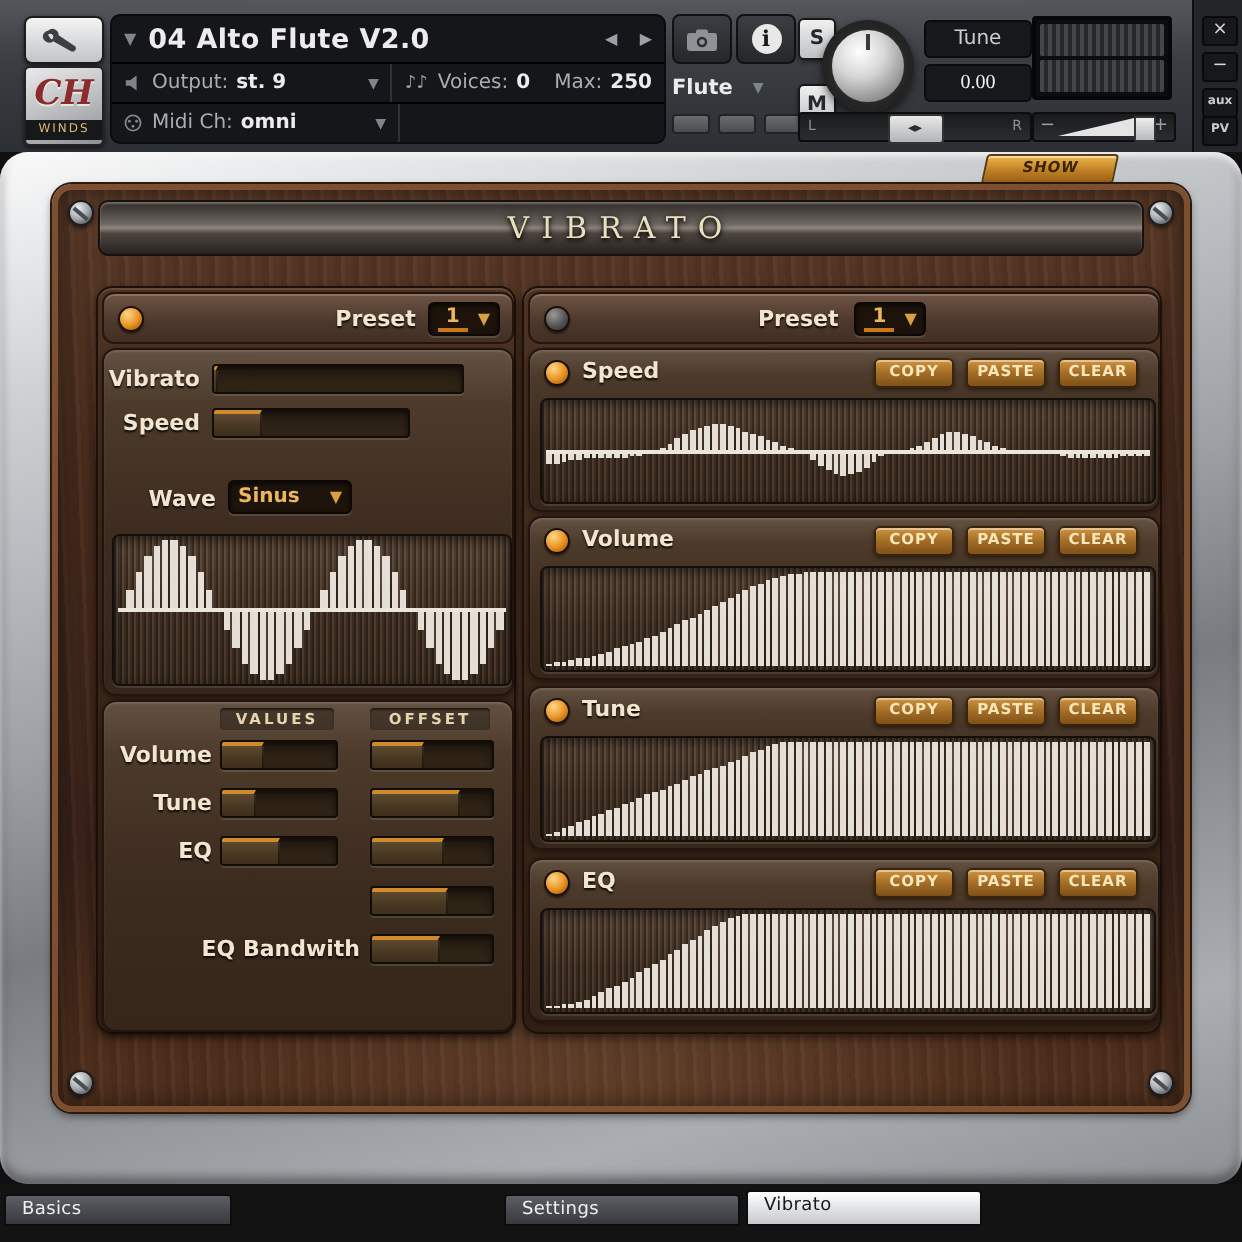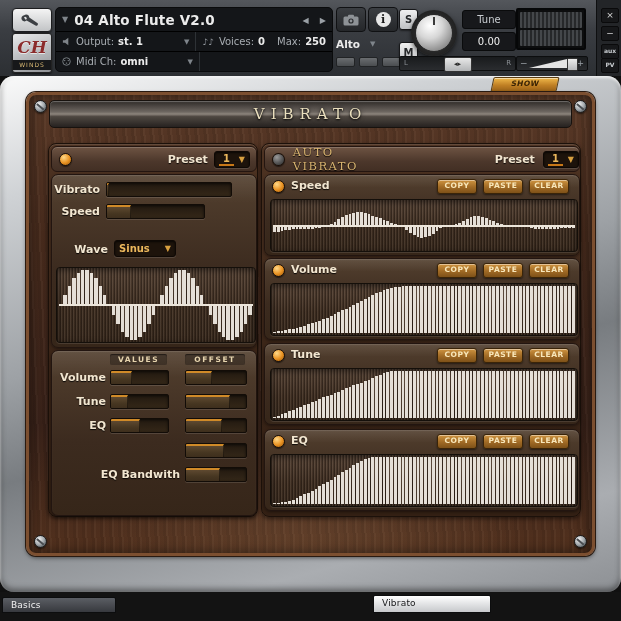--- a/index.html
+++ b/index.html
@@ -41,21 +41,21 @@
   .seg{width:17px;height:8px;border-radius:2px;background:linear-gradient(180deg,#6a6d70,#4a4d50);border:1px solid #212325;}
   .smbtn{position:absolute;left:399px;width:17px;height:19px;border-radius:3px;background:linear-gradient(180deg,#f0f0f0,#bfc1c4);
   border:1px solid #17181a;color:#26282a;font-weight:bold;font-size:10px;text-align:center;line-height:19px;box-shadow:0 1px 2px rgba(0,0,0,.5);}
   .knob{position:absolute;left:411px;top:10px;width:46px;height:46px;border-radius:50%;
   background:radial-gradient(circle at 50% 50%,#3c3e41,#222 70%);display:flex;align-items:center;justify-content:center;box-shadow:0 2px 4px rgba(0,0,0,.6);}
   .knob .cap{position:relative;width:36px;height:36px;border-radius:50%;
   background:radial-gradient(circle at 38% 30%,#ffffff,#d6d6d6 38%,#999 70%,#666);border:1px solid #2a2a2a;}
   .knob .cap::after{content:'';position:absolute;left:50%;top:2px;width:2px;height:8px;background:#3a3a3a;transform:translateX(-50%);}
   .tunebox{position:absolute;left:462px;width:52px;height:17px;background:#17181b;border:1px solid #0a0b0c;border-radius:3px;
   color:#c9cdd1;font-size:10px;display:flex;align-items:center;justify-content:center;}
-  .tunebox.val{color:#f0f0f0;}
+  .tunebox.val{color:#f0f0f0;font-family:Liberation Serif, serif;}
   .panbar{position:absolute;left:399px;top:56px;width:115px;height:13px;background:linear-gradient(180deg,#191b1d,#2a2c2f);
   border:1px solid #0c0d0e;border-radius:2px;color:#8a8f94;font-size:7px;}
   .panbar .pl{position:absolute;left:4px;top:2px;} .panbar .pr{position:absolute;right:4px;top:2px;}
   .panhandle{position:absolute;left:50%;top:0;transform:translateX(-50%);width:26px;height:13px;border-radius:2px;
   background:linear-gradient(180deg,#e8e8e8,#b2b4b6);border:1px solid #333;color:#2a2a2a;font-size:7px;text-align:center;line-height:12px;}
   .meterbox{position:absolute;left:516px;top:8px;width:70px;height:42px;background:#0c0d0e;border:2px solid #060708;border-radius:2px;
   display:flex;flex-direction:column;gap:2px;padding:2px;box-sizing:border-box;}
   .meter{flex:1;background:repeating-linear-gradient(90deg,#44474a 0 2px,#26282a 2px 4px);border-radius:1px;}
   .volbar{position:absolute;left:516px;top:56px;width:70px;height:13px;background:linear-gradient(180deg,#191b1d,#2a2c2f);
   border:1px solid #0c0d0e;border-radius:2px;color:#9aa0a6;font-size:9px;}
@@ -180,21 +180,21 @@
         </span>
       </div>
       <div class="irow">
         <div class="icell-l">
           <span class="ic">
             <svg width="9" height="9" viewBox="0 0 10 10">
                 <path d="M1 3.5 h2.4 L7 0.8 v8.4 L3.4 6.5 H1 Z" fill="#9aa0a6"></path>
               </svg>
           </span>
           <span class="ilabel">Output:</span>
-          <span class="ivalue">st. 1</span>
+          <span class="ivalue">st. 9</span>
           <span class="ddown">▼</span>
         </div>
         <div class="icell-r">
           <span class="notes">♪♪</span>
           <span class="ilabel">Voices:</span>
           <span class="ivalue" style="margin-right:12px">0</span>
           <span class="ilabel">Max:</span>
           <span class="ivalue">250</span>
         </div>
       </div>
@@ -220,21 +220,21 @@
         <rect x="0.5" y="2.5" width="15" height="9" rx="1.5" fill="#8e9296"></rect>
         <rect x="5" y="0.8" width="6" height="3" rx="1" fill="#8e9296"></rect>
         <circle cx="8" cy="7" r="2.6" fill="#2a2c2f"></circle>
           <circle cx="8" cy="7" r="1.4" fill="#8e9296"></circle>
       </svg>
     </div>
     <div class="infobtn">
       <span class="icircle">i</span>
     </div>
     <div class="purge">
-      <span>Alto</span>
+      <span>Flute</span>
       <span class="ddown">▼</span>
     </div>
     <div class="segs">
       <span class="seg"></span>
       <span class="seg"></span>
       <span class="seg"></span>
     </div>
 
     <div class="smbtn" style="top:9px">S</div>
     <div class="smbtn" style="top:42px">M</div>
@@ -481,21 +481,20 @@
           <span class="rowlbl" style="left:0;top:117px;width:128px">EQ Bandwith</span>
           <div class="slider" style="left:133px;top:116px;width:60px">
               <span class="fill" style="width: 56%;"></span>
             </div>
         </div>
       </div>
 
       <div class="outerpanel auto-panel">
         <div class="sechead" style="width:314px">
           <span class="led off" style="margin-left:7px"></span>
-          <span class="gtitle">AUTO VIBRATO</span>
           <span class="preset-lbl" style="margin-left:94px">Preset</span>
           <span class="dropdown" style="margin-left:8px">
             <span class="dval">1</span>
             <span class="darr">▼</span>
           </span>
         </div>
 
         <div class="subpanel" style="top:30px;width:314px;height:80px">
           <span class="led on" style="position:absolute;left:7px;top:5px"></span>
           <span class="lbl" style="position:absolute;left:26px;top:4px">Speed</span>
@@ -1494,16 +1493,17 @@
                 <i style="height: 94%; bottom: 3%;"></i>
               </span>
             </div>
         </div>
       </div>
     </div>
   </div>
 
   <div class="tabsbar">
     <div class="tab" style="left:2px;width:114px">Basics</div>
+    <div class="tab" style="left:252px;width:118px">Settings</div>
     <div class="tab active" style="left:373px;width:118px">Vibrato</div>
   </div>
 
 </div>
 
 </body></html>

